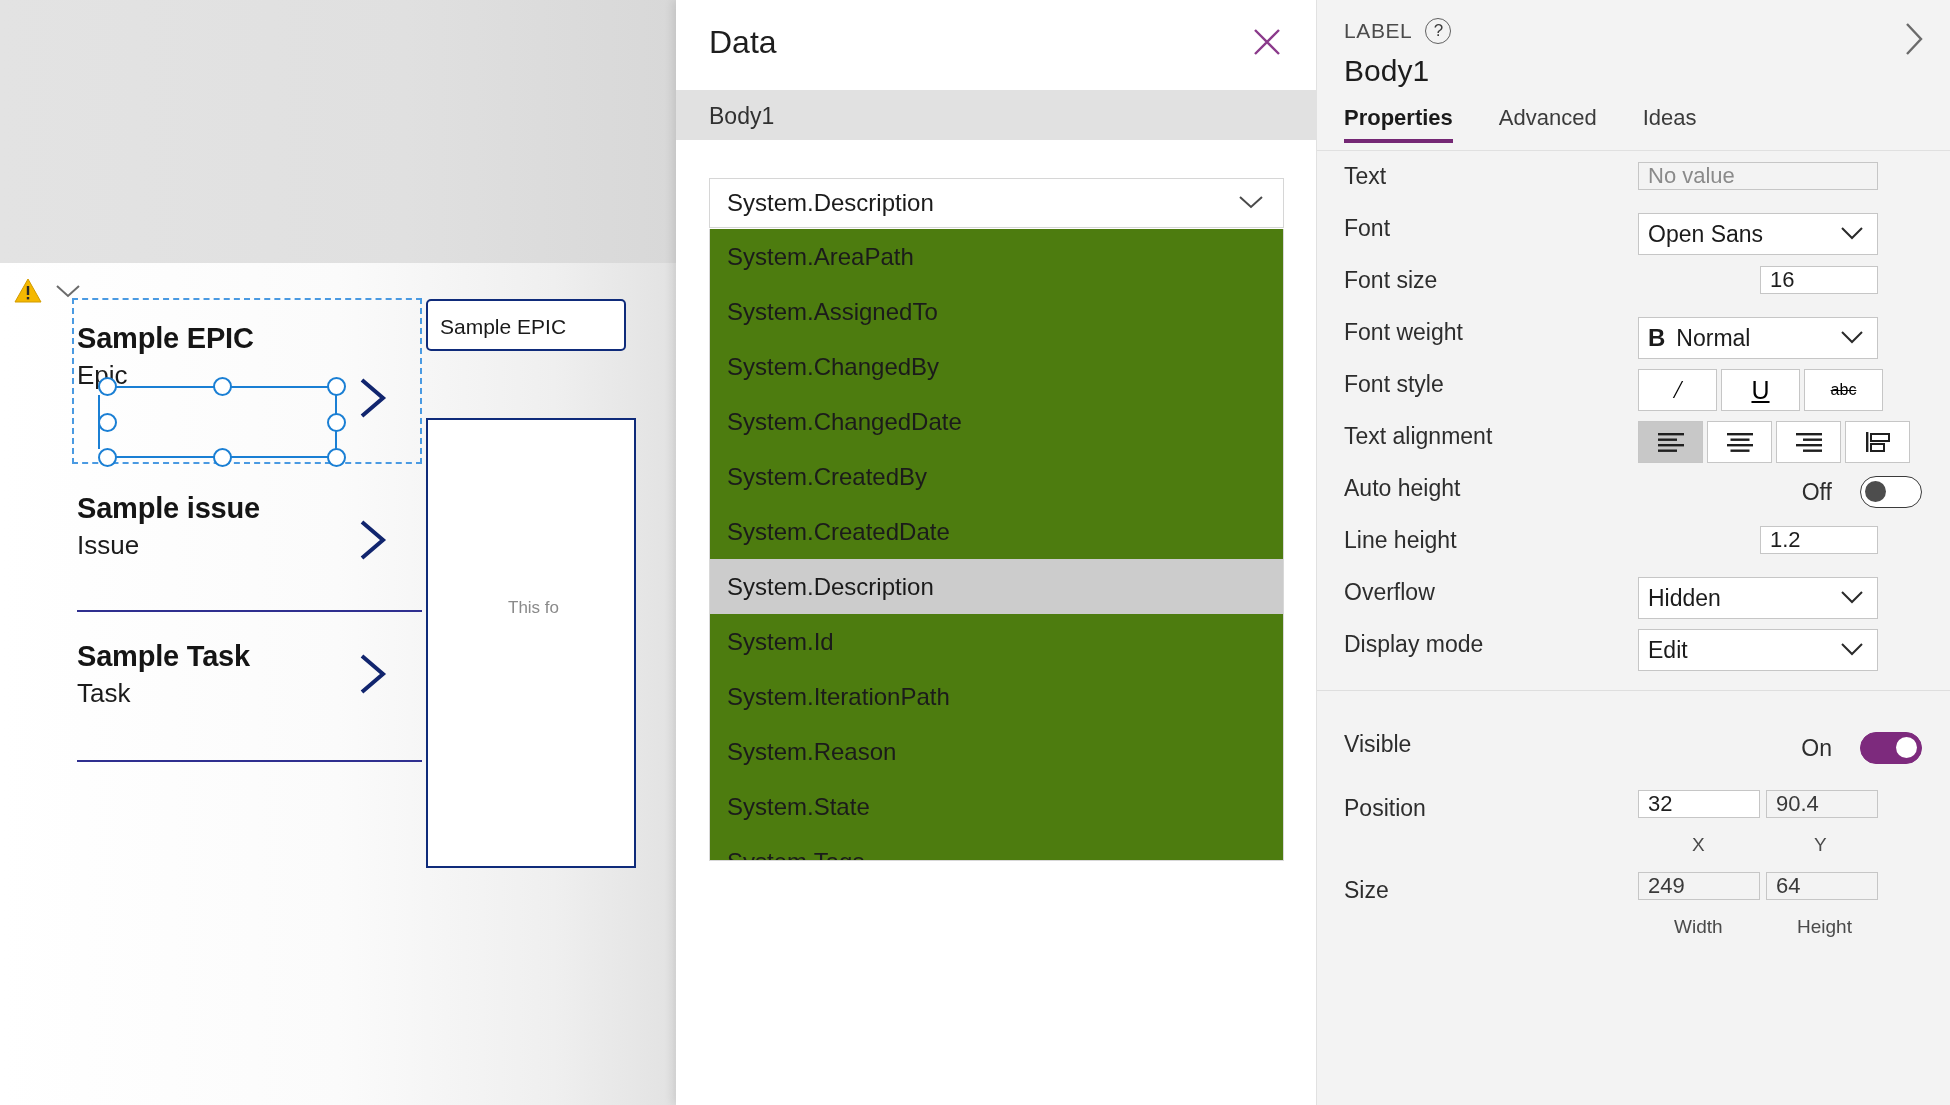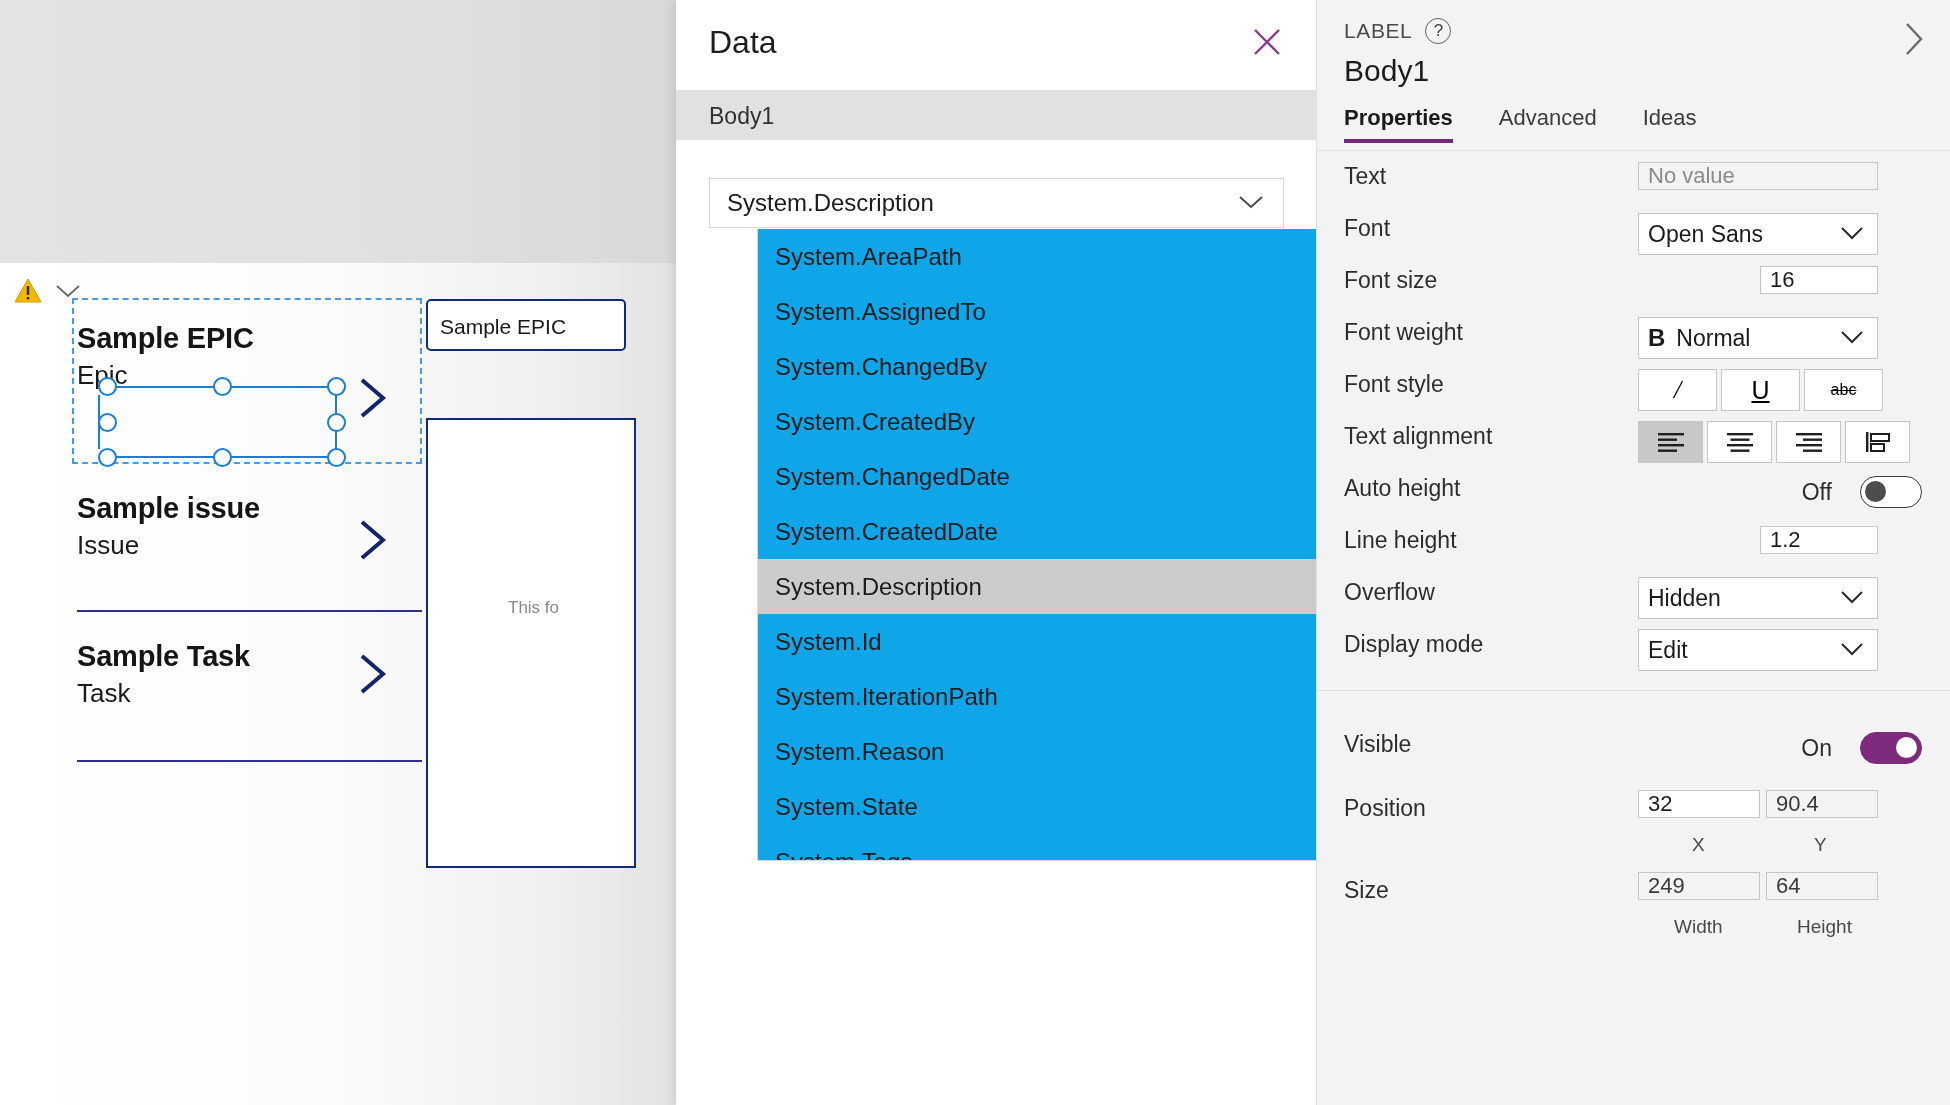--- a/index.html
+++ b/index.html
@@ -87,23 +87,22 @@
   .combo {
     position: absolute; left: 33px; top: 178px; width: 575px; height: 50px;
     border: 1px solid #d6d6d6; background: #ffffff; display: flex;
     align-items: center; cursor: pointer;
   }
   .combo .val { margin-left: 17px; font-size: 24px; color: #1b1b1b; }
   .combo .cchev { position: absolute; right: 18px; top: 14px; }
 
   .combo-list {
     position: absolute; left: 33px; top: 229px; width: 575px; height: 632px;
-    background: #0ea5e9; border: 1px solid #d8d8d8; border-top: none;
+    background: #4d7c0f; border: 1px solid #d8d8d8; border-top: none;
     overflow: hidden;
-    margin-left: 48px;
   }
   .opt {
     height: 55px; display: flex; align-items: center;
     padding-left: 17px; font-size: 24px; color: #1b1b1b; cursor: pointer;
   }
   .opt.selected { background: #cccccc; }
 
   
   .props {
     position: absolute; left: 1316px; top: 0; width: 634px; height: 1105px;
@@ -282,22 +281,22 @@
         <svg width="28" height="18" viewBox="0 0 28 18">
             <path d="M3 4 L14 14 L25 4" fill="none" stroke="#4a4a4a" stroke-width="2"></path>
           </svg>
       </span>
     </div>
 
     <div class="combo-list">
       <div class="opt">System.AreaPath</div>
       <div class="opt">System.AssignedTo</div>
       <div class="opt">System.ChangedBy</div>
+      <div class="opt">System.ChangedDate</div>
       <div class="opt">System.CreatedBy</div>
-      <div class="opt">System.ChangedDate</div>
       <div class="opt">System.CreatedDate</div>
       <div class="opt selected">System.Description</div>
       <div class="opt">System.Id</div>
       <div class="opt">System.IterationPath</div>
       <div class="opt">System.Reason</div>
       <div class="opt">System.State</div>
       <div class="opt">System.Tags</div>
 
     </div>
   </div>

